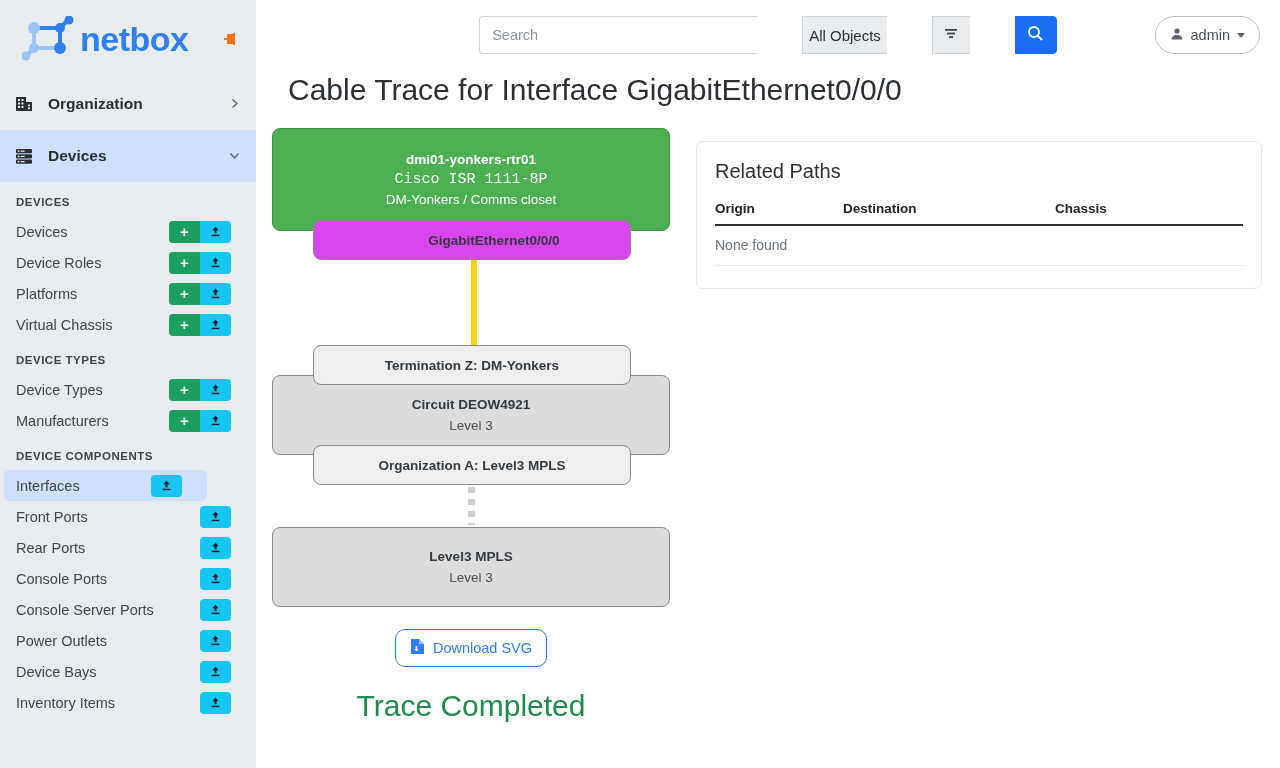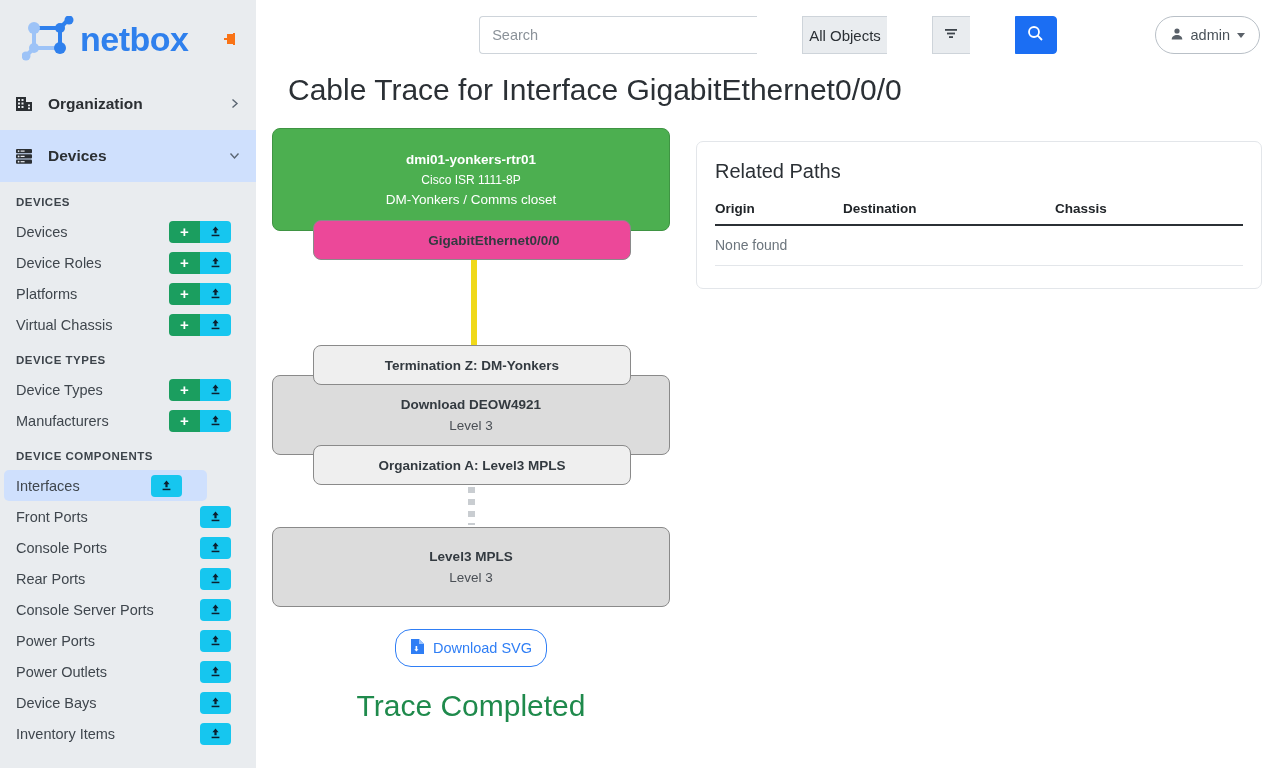--- a/index.html
+++ b/index.html
@@ -122,21 +122,21 @@
     position: relative; border-radius: 8px;
     display: flex; flex-direction: column; align-items: center; justify-content: center;
     text-align: center;
   }
   .node-device {
     width: 398px; height: 103px;
     background: #4caf50; border: 1px solid #3f9443;
     color: #ffffff;
   }
   .node-device .t1 { font-size: 13.5px; font-weight: 700; line-height: 20px; }
-  .node-device .t2 { font-size: 12px; font-weight: 400; line-height: 20px; }
+  .node-device .t2 { font-size: 15px; font-weight: 400; line-height: 20px; font-family: Liberation Mono, monospace; }
   .node-device .t3 { font-size: 13.5px; font-weight: 400; line-height: 20px; }
 
   .node-term {
     width: 318px; height: 40px;
     background: #efefef; border: 1px solid #8a8a8a;
     border-radius: 8px;
     font-size: 13.5px; font-weight: 700; color: #333a40;
     display:flex; align-items:center; justify-content:center;
   }
   .node-circuit {
@@ -151,21 +151,21 @@
     width: 398px; height: 80px;
     background: #dcdcdc; border: 1px solid #8a8a8a; border-radius: 8px;
     color: #333a40;
   }
   .node-provider .p1 { font-size: 13.5px; font-weight: 700; line-height: 21px; }
   .node-provider .p2 { font-size: 13.5px; font-weight: 400; line-height: 21px; color:#4a4f55; }
 
   .iface-box {
     position: absolute; left: 41px; top: 92px;
     width: 318px; height: 40px;
-    background: #ec4899; border: 1px solid #8a8a8a; border-radius: 8px;
+    background: #d946ef; border: 1px solid #8a8a8a; border-radius: 8px;
     display: flex; align-items: center; justify-content: center;
     font-size: 13.5px; font-weight: 700; color: #333a40;
     z-index: 3;
     padding-left: 44px;
   }
 
   .cable-wrap { position: relative; height: 114px; }
   .cable-line {
     position: absolute; left: 199px; top: 0; width: 6px; height: 114px;
     background: #f0d919;
@@ -182,21 +182,21 @@
 
   .dash-wrap { position: relative; height: 42px; }
   .dash-line {
     position: absolute; left: 196px; top: 2px; width: 7px; height: 38px;
     background: repeating-linear-gradient(to bottom, #c9cdd1 0px, #c9cdd1 6px, transparent 6px, transparent 12px);
   }
 
   .dl-wrap { display: flex; justify-content: center; width: 398px; margin-top: 22px; }
   .dl-btn {
     display: inline-flex; align-items: center; gap: 8px;
-    border: 1px solid #2f7ef5; border-radius: 16px;
+    border: 1px solid #2f7ef5; border-radius: 10px;
     padding: 8px 14px; font-size: 14.5px; color: #2f7ef5;
     background: #fff; cursor: pointer;
   }
   .trace-done {
     width: 398px; text-align: center; margin-top: 22px;
     font-size: 30px; color: #1f8a4c; font-weight: 400;
   }
 
   
   .card {
@@ -386,54 +386,43 @@
           <span class="btns">
             <span class="btn-sq btn-imp solo">
               <svg width="13" height="13" viewBox="0 0 13 13">
                 <path d="M6.5 1.5L9.6 5.2H7.6v3.1H5.4V5.2H3.4z" fill="#0b2030"></path>
                 <rect x="2.6" y="9.7" width="7.8" height="1.5" fill="#0b2030"></rect>
               </svg>
             </span>
           </span>
         </div>
         <div class="nav-item">
+          <span class="lbl">Rear Ports</span>
+          <span class="btns">
+            <span class="btn-sq btn-imp solo">
+              <svg width="13" height="13" viewBox="0 0 13 13">
+                <path d="M6.5 1.5L9.6 5.2H7.6v3.1H5.4V5.2H3.4z" fill="#0b2030"></path>
+                <rect x="2.6" y="9.7" width="7.8" height="1.5" fill="#0b2030"></rect>
+              </svg>
+            </span>
+          </span>
+        </div>
+        <div class="nav-item">
           <span class="lbl">Console Ports</span>
           <span class="btns">
             <span class="btn-sq btn-imp solo">
               <svg width="13" height="13" viewBox="0 0 13 13">
                 <path d="M6.5 1.5L9.6 5.2H7.6v3.1H5.4V5.2H3.4z" fill="#0b2030"></path>
                 <rect x="2.6" y="9.7" width="7.8" height="1.5" fill="#0b2030"></rect>
               </svg>
             </span>
           </span>
         </div>
         <div class="nav-item">
-          <span class="lbl">Rear Ports</span>
-          <span class="btns">
-            <span class="btn-sq btn-imp solo">
-              <svg width="13" height="13" viewBox="0 0 13 13">
-                <path d="M6.5 1.5L9.6 5.2H7.6v3.1H5.4V5.2H3.4z" fill="#0b2030"></path>
-                <rect x="2.6" y="9.7" width="7.8" height="1.5" fill="#0b2030"></rect>
-              </svg>
-            </span>
-          </span>
-        </div>
-        <div class="nav-item">
           <span class="lbl">Console Server Ports</span>
-          <span class="btns">
-            <span class="btn-sq btn-imp solo">
-              <svg width="13" height="13" viewBox="0 0 13 13">
-                <path d="M6.5 1.5L9.6 5.2H7.6v3.1H5.4V5.2H3.4z" fill="#0b2030"></path>
-                <rect x="2.6" y="9.7" width="7.8" height="1.5" fill="#0b2030"></rect>
-              </svg>
-            </span>
-          </span>
-        </div>
-        <div class="nav-item">
-          <span class="lbl">Power Ports</span>
           <span class="btns">
             <span class="btn-sq btn-imp solo">
               <svg width="13" height="13" viewBox="0 0 13 13">
                 <path d="M6.5 1.5L9.6 5.2H7.6v3.1H5.4V5.2H3.4z" fill="#0b2030"></path>
                 <rect x="2.6" y="9.7" width="7.8" height="1.5" fill="#0b2030"></rect>
               </svg>
             </span>
           </span>
         </div>
         <div class="nav-item">
@@ -527,21 +516,21 @@
 
         <div class="cable-wrap">
           <div class="cable-line"></div>
         </div>
 
         <div class="circuit-stack">
           <div class="node-term term-z">
             <span>Termination Z: DM-Yonkers</span>
           </div>
           <div class="node node-circuit">
-            <div class="c1">Download DEOW4921</div>
+            <div class="c1">Circuit DEOW4921</div>
             <div class="c2">Level 3</div>
           </div>
           <div class="node-term term-a">
             <span>Organization A: Level3 MPLS</span>
           </div>
         </div>
 
         <div class="dash-wrap">
           <div class="dash-line"></div>
         </div>

